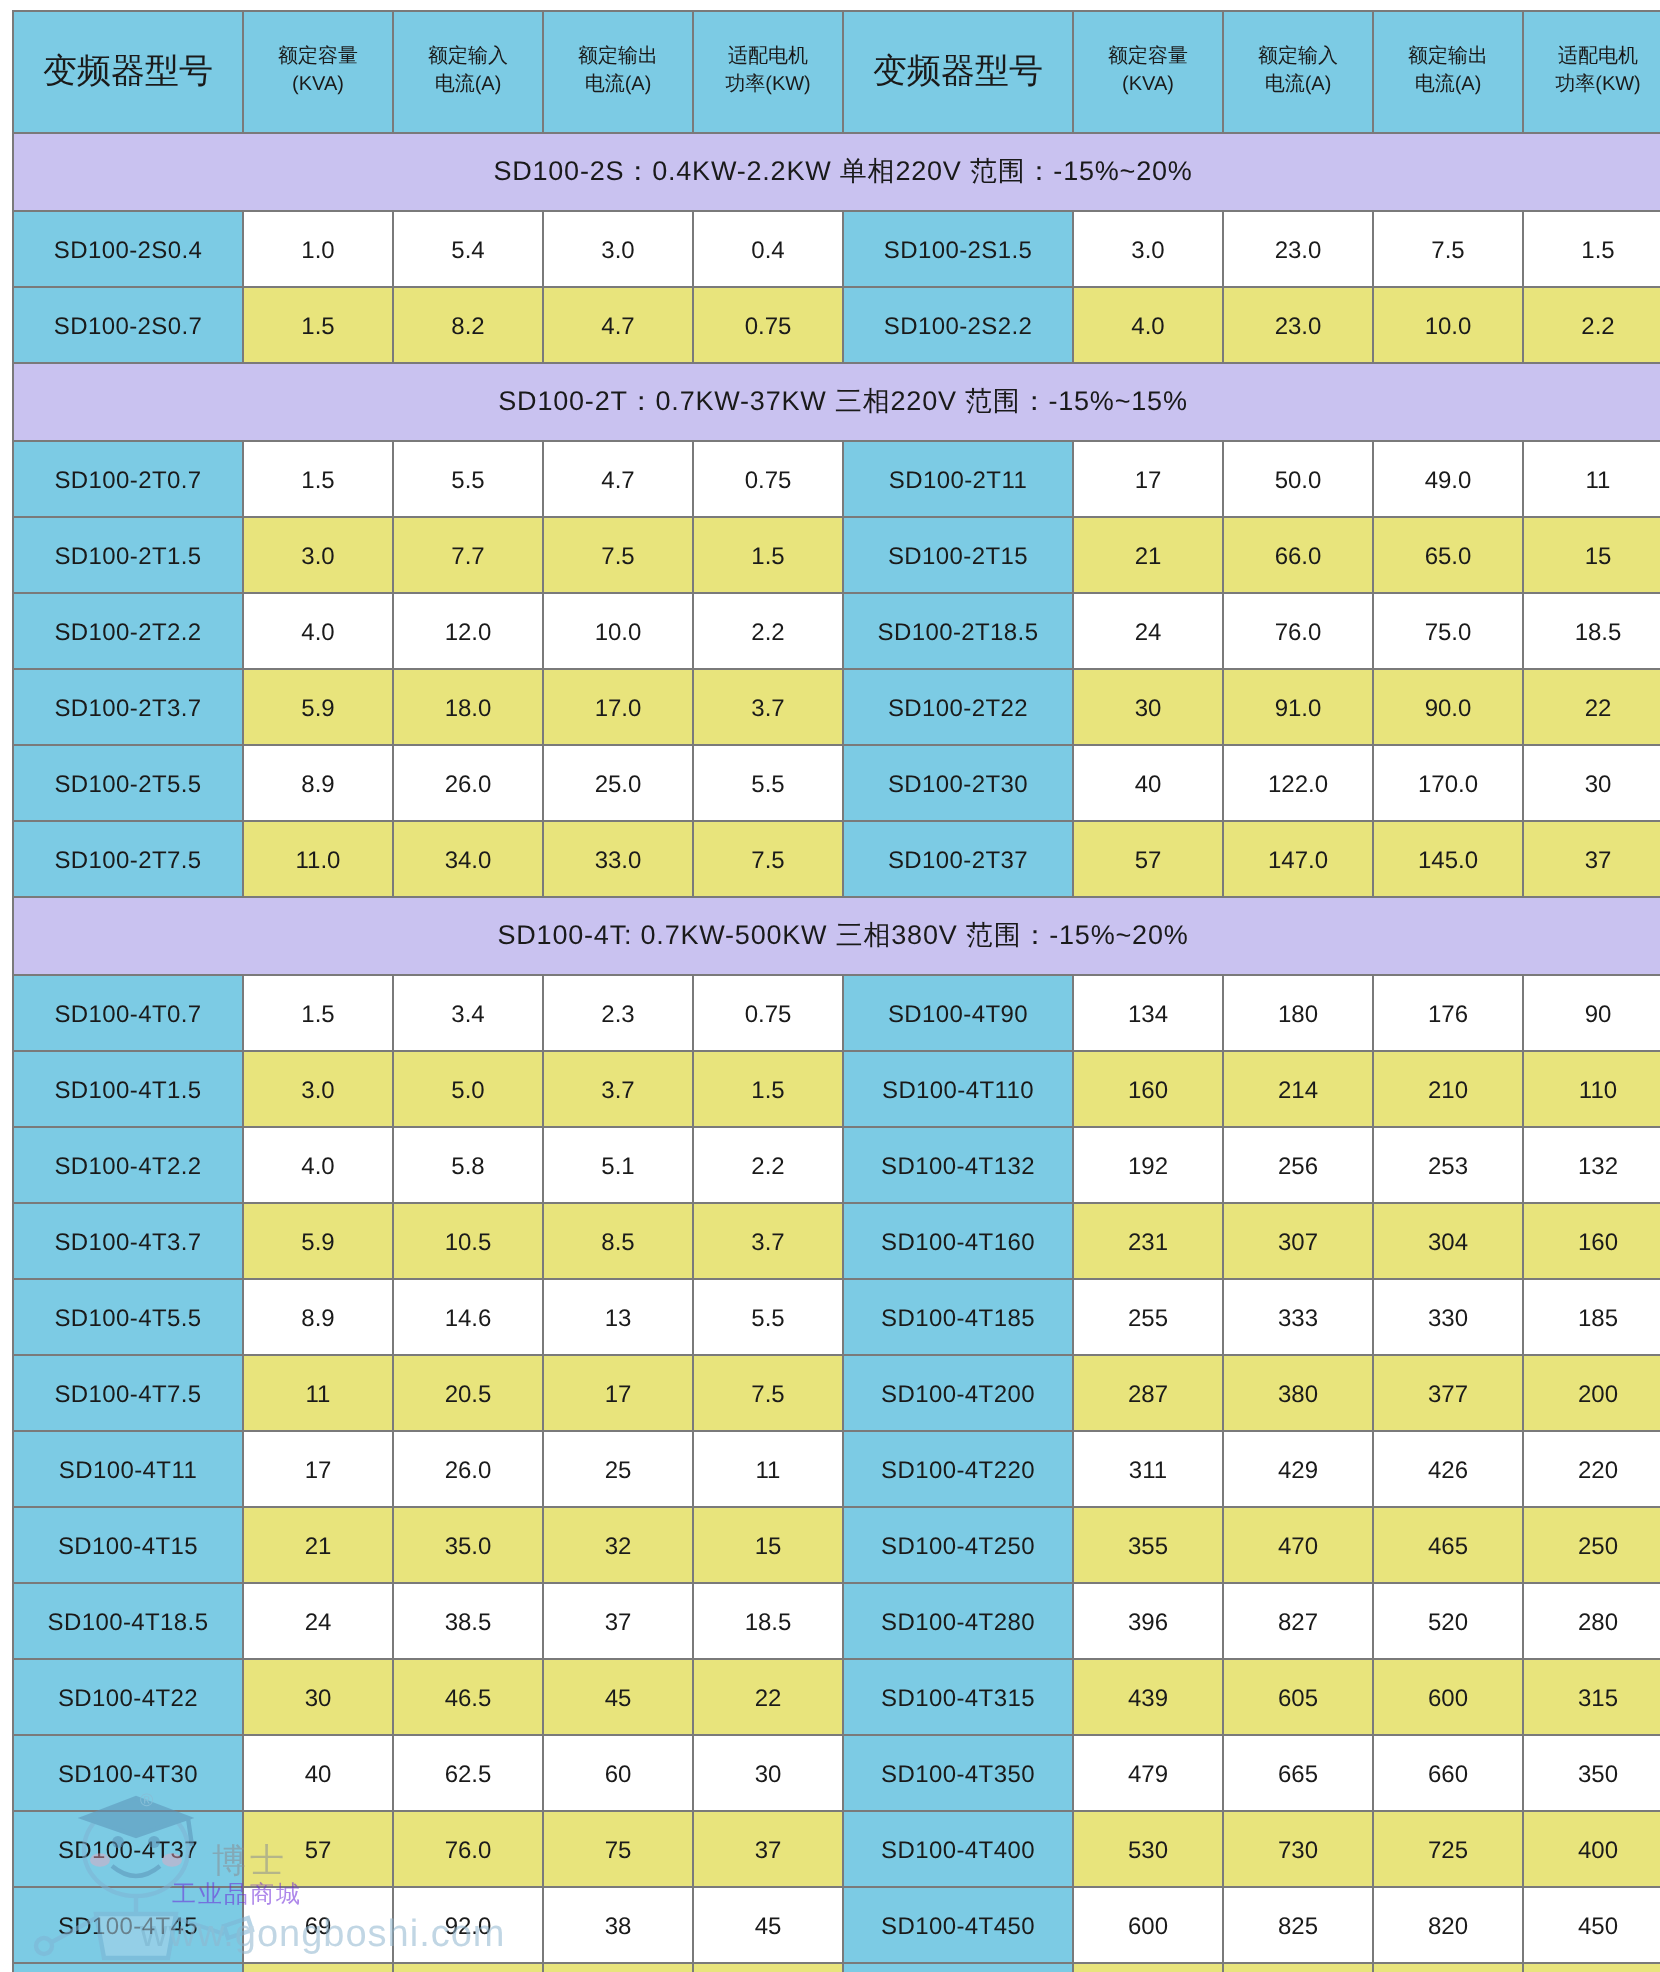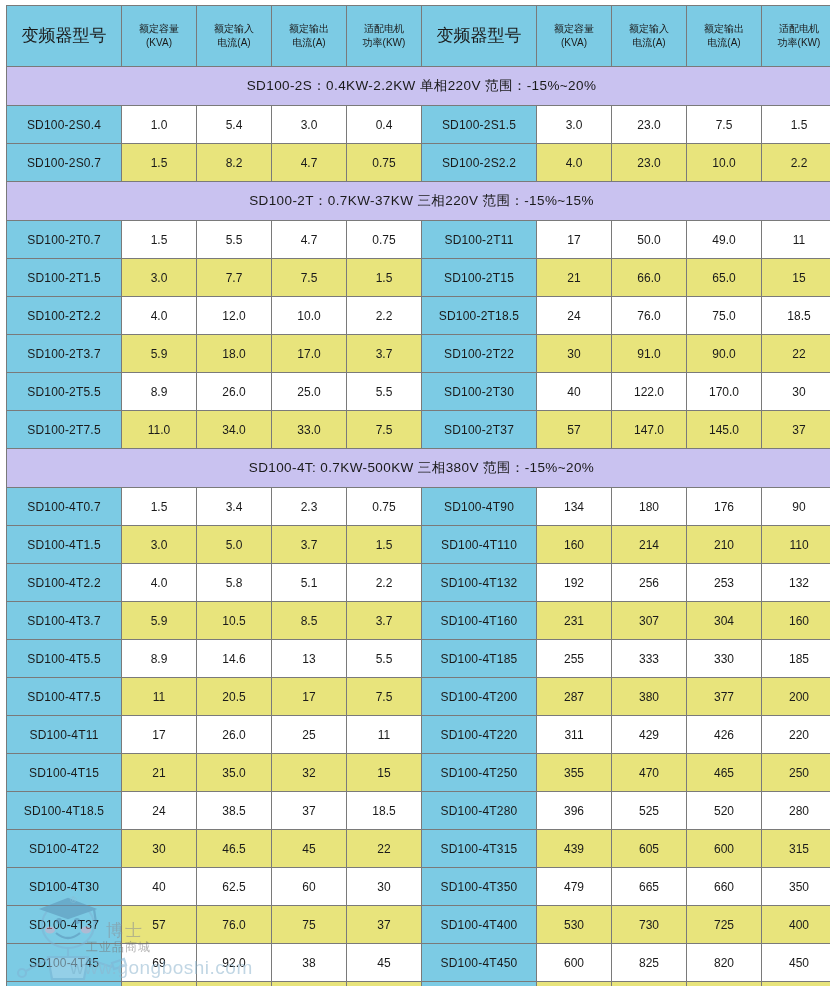--- a/index.html
+++ b/index.html
@@ -94,21 +94,21 @@
     top: 26px;
     font-size: 17px;
     color: #8a8f94;
     letter-spacing: 2px;
   }
   #watermark .wm-cn2 {
     position: absolute;
     left: 78px;
     top: 46px;
     font-size: 12px;
-    color: #737373;
+    color: #6d28d9;
     letter-spacing: 1px;
   }
   #watermark .wm-reg {
     position: absolute;
     left: 62px;
     top: 2px;
     font-size: 9px;
     color: #8fb6cf;
   }
 </style>
@@ -343,21 +343,21 @@
         <td class="val-yellow">250</td>
       </tr>
       <tr class="data-row">
         <td class="model">SD100-4T18.5</td>
         <td class="val-white">24</td>
         <td class="val-white">38.5</td>
         <td class="val-white">37</td>
         <td class="val-white">18.5</td>
         <td class="model">SD100-4T280</td>
         <td class="val-white">396</td>
-        <td class="val-white">525</td>
+        <td class="val-white">827</td>
         <td class="val-white">520</td>
         <td class="val-white">280</td>
       </tr>
       <tr class="data-row">
         <td class="model">SD100-4T22</td>
         <td class="val-yellow">30</td>
         <td class="val-yellow">46.5</td>
         <td class="val-yellow">45</td>
         <td class="val-yellow">22</td>
         <td class="model">SD100-4T315</td>

